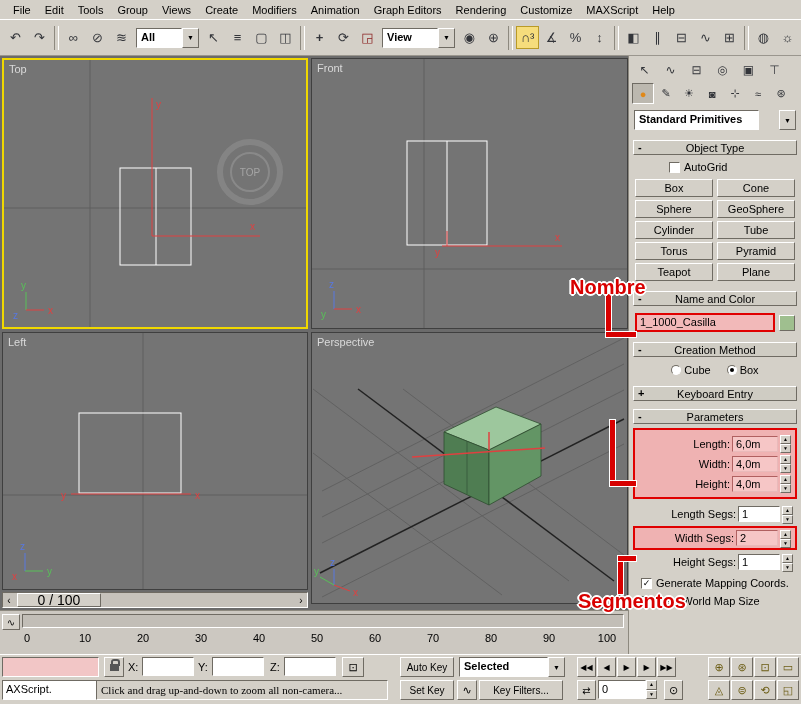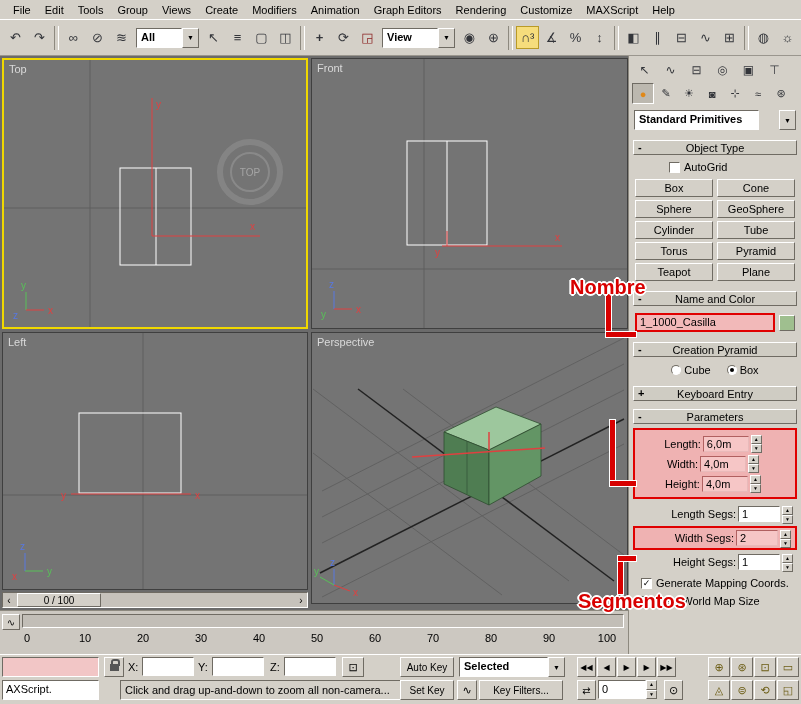--- a/index.html
+++ b/index.html
@@ -34,21 +34,21 @@
   .vp-persp { left: 311px; top: 276px; width: 317px; height: 272px; border: 1px solid #3f3f3f; }
   .vp svg { display: block; width: 100%; height: 100%; }
   .vp-label { position: absolute; left: 5px; top: 3px; color: #dadada; font-size: 11px; }
   svg text { font-family: "Liberation Sans", sans-serif; font-size: 10px; }
 
   
   .tslider { position: absolute; left: 2px; top: 592px; width: 306px; height: 16px; background: #c6c2bb;
              border: 1px solid; border-color: #6f6b63 #fff #fff #6f6b63; display: flex; align-items: stretch; }
   .ts-arrow { width: 12px; display: flex; align-items: center; justify-content: center; font-size: 10px; }
   .ts-handle { width: 84px; margin-left: 2px; display: flex; align-items: center; justify-content: center;
-               font-size: 10px; border: 1px solid; border-color: #fff #6f6b63 #6f6b63 #fff; background: #d4d0c8; }
+               font-size: 14px; border: 1px solid; border-color: #fff #6f6b63 #6f6b63 #fff; background: #d4d0c8; }
   .ts-track { flex: 1; }
   .ruler { position: absolute; left: 0; top: 610px; width: 628px; height: 44px; background: #ccc8c1; border-top: 1px solid #8d897f; }
   .ruler-track { position: absolute; left: 22px; top: 3px; width: 602px; height: 14px;
                  border: 1px solid; border-color: #6f6b63 #fff #fff #6f6b63; background: #c2beb7; }
   .mini-curve-btn { position: absolute; left: 2px; top: 3px; width: 18px; height: 16px; display: flex;
                     align-items: center; justify-content: center; font-size: 10px;
                     border: 1px solid; border-color: #fff #6f6b63 #6f6b63 #fff; background: #d4d0c8; }
   .ruler-ticks { position: absolute; left: 14px; top: 21px; width: 606px; display: flex; justify-content: space-between; }
   .ruler-ticks span { width: 26px; text-align: center; font-size: 11px; }
 
@@ -73,21 +73,21 @@
             border: 1px solid; border-color: #fff #6f6b63 #6f6b63 #fff; background: #d4d0c8; }
   .name-row { display: flex; align-items: center; gap: 4px; margin: 7px 6px 0 6px; }
   .name-field { flex: 1; height: 19px; background: #f2b9b9; border: 2px solid #e00000; padding: 1px 3px; }
   .swatch { width: 16px; height: 16px; background: #9fbf8f; border: 1px solid; border-color: #fff #6f6b63 #6f6b63 #fff; flex: none; }
   .radio-row { display: flex; justify-content: center; gap: 16px; margin-top: 7px; }
   .ropt { display: flex; align-items: center; gap: 3px; }
   .rdot { width: 10px; height: 10px; border-radius: 50%; background: #fff; border: 1px solid;
           border-color: #6f6b63 #fff #fff #6f6b63; position: relative; flex: none; }
   .rdot.sel::after { content: ""; position: absolute; left: 2px; top: 2px; width: 4px; height: 4px; border-radius: 50%; background: #000; }
   .dim-box { margin: 4px 4px 0 4px; border: 2px solid #e00000; background: #efb2b2; padding: 3px 4px 3px 0; }
-  .prow { display: flex; justify-content: center; align-items: center; gap: 2px; height: 19px; margin: 1px 0; }
+  .prow { display: flex; justify-content: flex-end; align-items: center; gap: 2px; height: 19px; margin: 1px 0; }
   .plabel { text-align: right; }
   .pfield { width: 46px; height: 16px; padding: 1px 3px; background: #fff;
             border: 1px solid; border-color: #6f6b63 #fff #fff #6f6b63; }
   .pfield.pink { background: #f6c6c6; border-color: #b06060 #e8baba #e8baba #b06060; }
   .srow { display: flex; justify-content: flex-end; align-items: center; gap: 2px; height: 18px; margin: 3px 8px 0 0; }
   .seg-box { margin: 3px 4px 0 4px; border: 2px solid #e00000; background: #efb2b2; padding: 1px 2px; }
   .seg-box .srow { margin: 0 2px 0 0; }
   .spin { width: 11px; height: 17px; display: inline-flex; flex-direction: column; flex: none; }
   .su, .sd { flex: 1; font-size: 5px; line-height: 7px; text-align: center;
              border: 1px solid; border-color: #fff #6f6b63 #6f6b63 #fff; background: #d4d0c8; }
@@ -95,22 +95,22 @@
   
   .statusbar { position: absolute; left: 0; top: 654px; width: 801px; height: 50px; background: #d4d0c8; border-top: 1px solid #fff; }
   .macrobox { position: absolute; left: 2px; top: 2px; width: 97px; height: 20px; background: #f2c6c6;
               border: 1px solid; border-color: #6f6b63 #fff #fff #6f6b63; }
   .listener { position: absolute; left: 2px; top: 25px; width: 97px; height: 20px; background: #fff;
               border: 1px solid; border-color: #6f6b63 #fff #fff #6f6b63; padding: 2px 3px; }
   .slabel { position: absolute; line-height: 20px; }
   .sfield { position: absolute; height: 19px; background: #fff; border: 1px solid; border-color: #6f6b63 #fff #fff #6f6b63; padding: 2px 3px; }
   .sbtn { position: absolute; height: 20px; display: flex; align-items: center; justify-content: center;
           font-size: 10px; border: 1px solid; border-color: #fff #6f6b63 #6f6b63 #fff; background: #d4d0c8; }
-  .prompt { position: absolute; left: 120px; top: 25px; width: 292px; height: 20px; padding: 3px 4px;
-            border: 1px solid; border-color: #6f6b63 #fff #fff #6f6b63; background: #d4d0c8; overflow: hidden; white-space: nowrap; }
+  .prompt { position: absolute; left: 96px; top: 25px; width: 292px; height: 20px; padding: 3px 4px;
+            border: 1px solid; border-color: #6f6b63 #fff #fff #6f6b63; background: #d4d0c8; overflow: hidden; white-space: nowrap; font-family: Liberation Serif, serif; }
   .hcluster { position: absolute; display: flex; gap: 1px; }
   .hbtn { width: 19px; height: 20px; display: flex; align-items: center; justify-content: center; font-size: 8px;
           border: 1px solid; border-color: #fff #6f6b63 #6f6b63 #fff; background: #d4d0c8; }
   .hbtn.nav { width: 22px; font-size: 11px; color: #6b5c14; }
   .lockicon { width: 9px; height: 7px; background: #555; position: relative; display: inline-block; }
   .lockicon::before { content: ""; position: absolute; left: 1px; top: -5px; width: 5px; height: 5px;
                       border: 2px solid #555; border-bottom: none; border-radius: 3px 3px 0 0; }
 
   
   .annot { position: absolute; z-index: 60; font-size: 20px; font-weight: bold; color: #d80000; white-space: nowrap;
@@ -378,21 +378,21 @@
       <span class="pm">-</span>
       <span>Name and Color</span>
     </div>
     <div class="name-row">
       <div class="name-field">1_1000_Casilla</div>
       <div class="swatch"></div>
     </div>
 
     <div class="rollout">
       <span class="pm">-</span>
-      <span>Creation Pyramid</span>
+      <span>Creation Method</span>
     </div>
     <div class="radio-row">
       <span class="ropt">
         <span class="rdot"></span>
         <span>Cube</span>
       </span>
       <span class="ropt">
         <span class="rdot sel"></span>
         <span>Box</span>
       </span>

